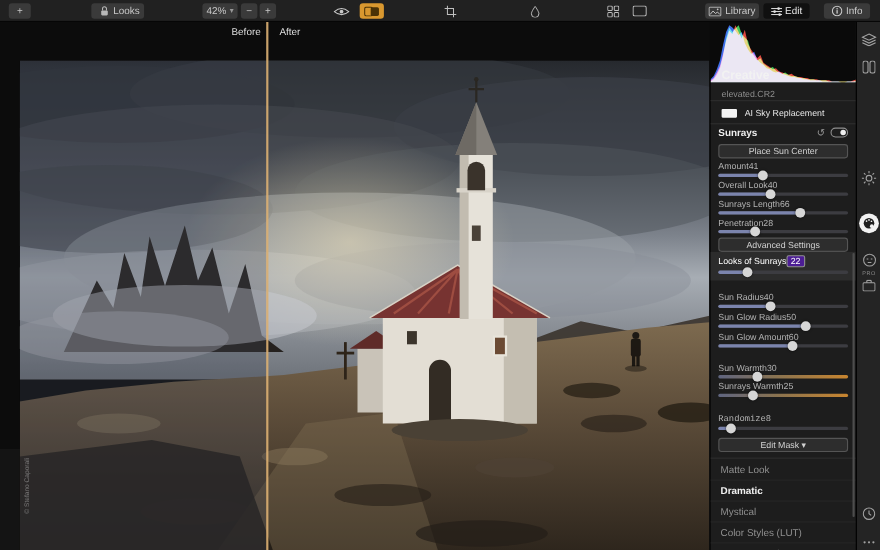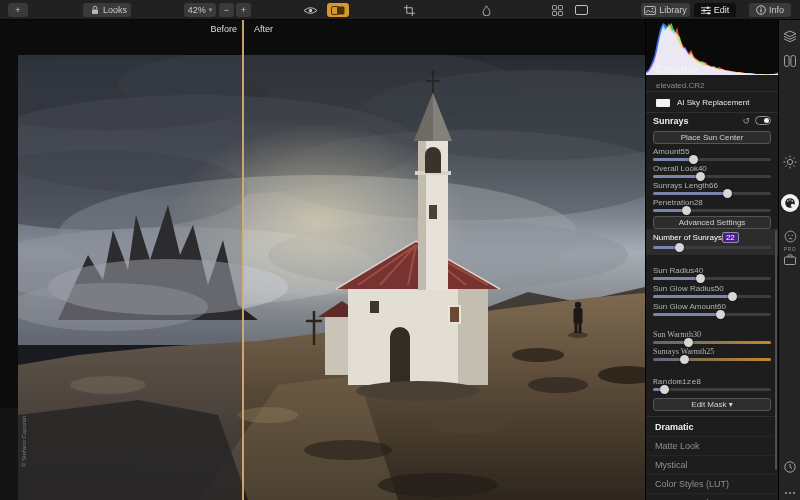--- a/index.html
+++ b/index.html
@@ -345,21 +345,21 @@
           <span class="knob"></span>
         </span>
     </div>
 
     <div class="pbtn" style="top:111px;">Place Sun Center</div>
 
     <div class="sgroup" data-group="0" style="top:126px;">
         <div class="srow">
           <div class="srow-top">
             <span class="slabel">Amount</span>
-            <span class="sval">55</span>
+            <span class="sval">41</span>
           </div>
           <div class="track">
             <div class="fill" style="width: 34%;"></div>
             <div class="thumb" style="left: calc(34% - 4px);"></div>
           </div>
         </div>
         <div class="srow">
           <div class="srow-top">
             <span class="slabel">Overall Look</span>
             <span class="sval">40</span>
@@ -389,21 +389,21 @@
             <div class="thumb" style="left: calc(28% - 4px);"></div>
           </div>
         </div>
       </div>
 
     <div class="pbtn" style="top:196px;text-align:right;">Advanced Settings</div>
 
     <div class="sgroup" data-group="1" style="top:209px;">
         <div class="srow highlight">
           <div class="srow-top">
-            <span class="slabel">Number of Sunrays</span>
+            <span class="slabel">Looks of Sunrays</span>
             <span class="sval valbox">22</span>
           </div>
           <div class="track">
             <div class="fill" style="width: 22%;"></div>
             <div class="thumb" style="left: calc(22% - 4px);"></div>
           </div>
         </div>
       </div>
     <div class="sgroup" data-group="2" style="top:245px;">
         <div class="srow">
@@ -430,21 +430,21 @@
           <div class="srow-top">
             <span class="slabel">Sun Glow Amount</span>
             <span class="sval">60</span>
           </div>
           <div class="track">
             <div class="fill" style="width: 57%;"></div>
             <div class="thumb" style="left: calc(57% - 4px);"></div>
           </div>
         </div>
       </div>
-    <div class="sgroup" data-group="3" style="top:309px;font-family:Liberation Serif, serif;">
+    <div class="sgroup" data-group="3" style="top:309px;">
         <div class="srow warm">
           <div class="srow-top">
             <span class="slabel">Sun Warmth</span>
             <span class="sval">30</span>
           </div>
           <div class="track">
             <div class="thumb" style="left: calc(30% - 4px);"></div>
           </div>
         </div>
         <div class="srow warm">
@@ -467,25 +467,25 @@
             <div class="fill" style="width: 9%;"></div>
             <div class="thumb" style="left: calc(9% - 4px);"></div>
           </div>
         </div>
       </div>
 
     <div class="pbtn" style="top:378px;">Edit Mask ▾</div>
 
     <div class="hline" style="top:396px;"></div>
     <div id="sections">
+        <div class="section-row">
+          <span>Matte Look</span>
+        </div>
         <div class="section-row active">
           <span>Dramatic</span>
-        </div>
-        <div class="section-row">
-          <span>Matte Look</span>
         </div>
         <div class="section-row">
           <span>Mystical</span>
         </div>
         <div class="section-row">
           <span>Color Styles (LUT)</span>
         </div>
         <div class="section-row">
           <span>Texture Overlay</span>
         </div>

